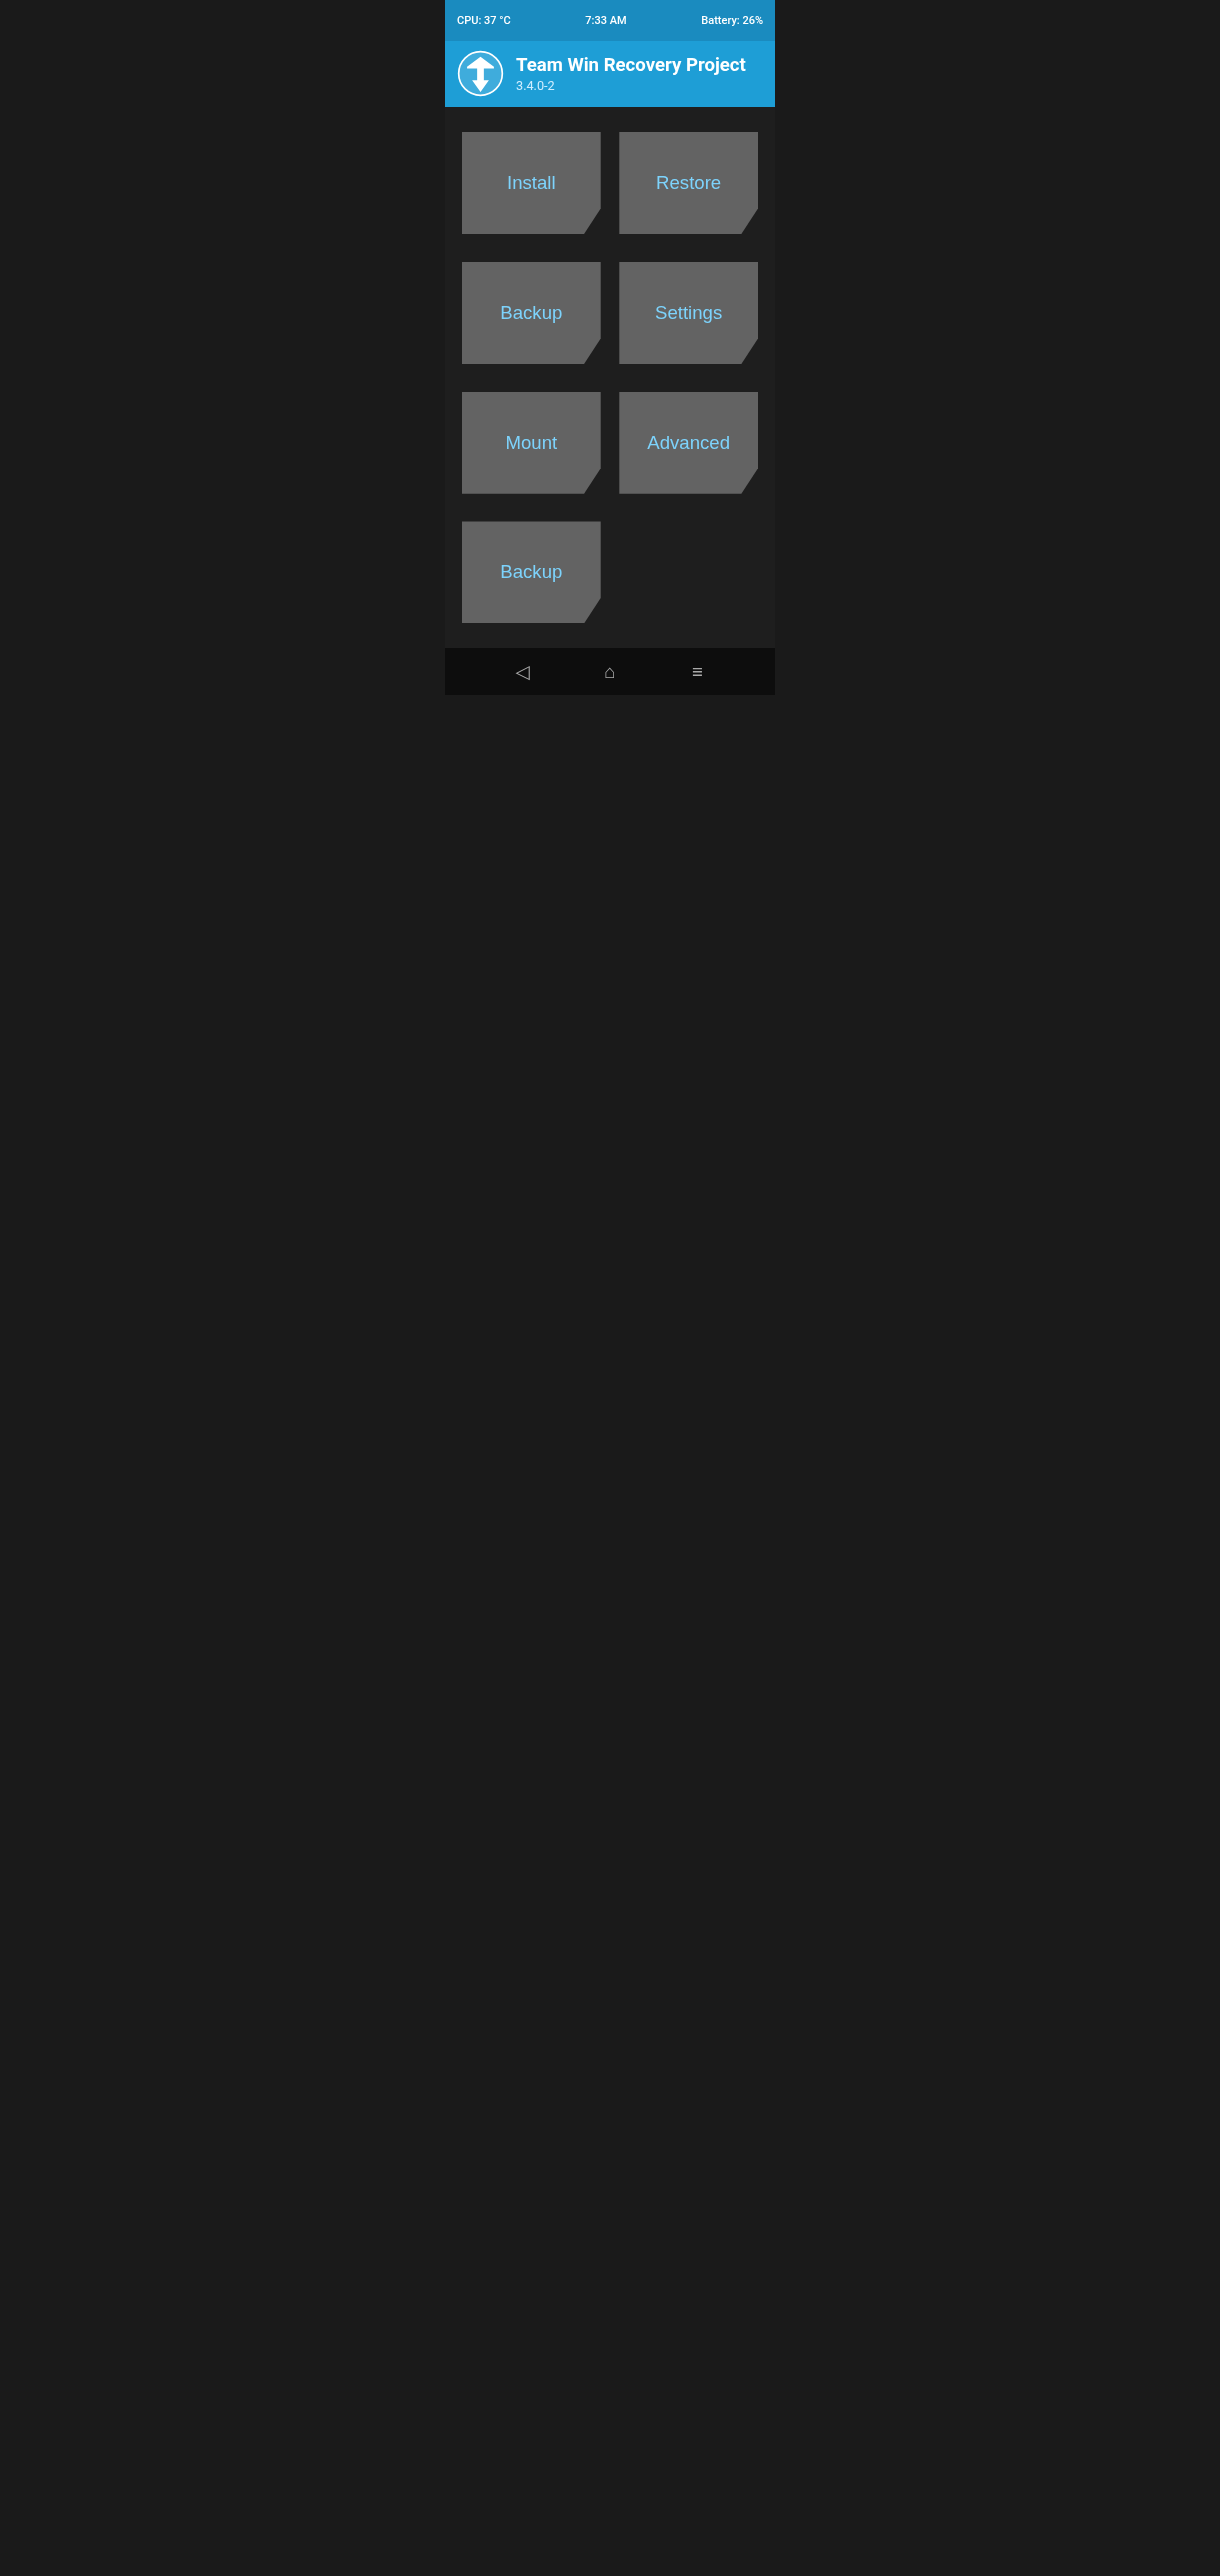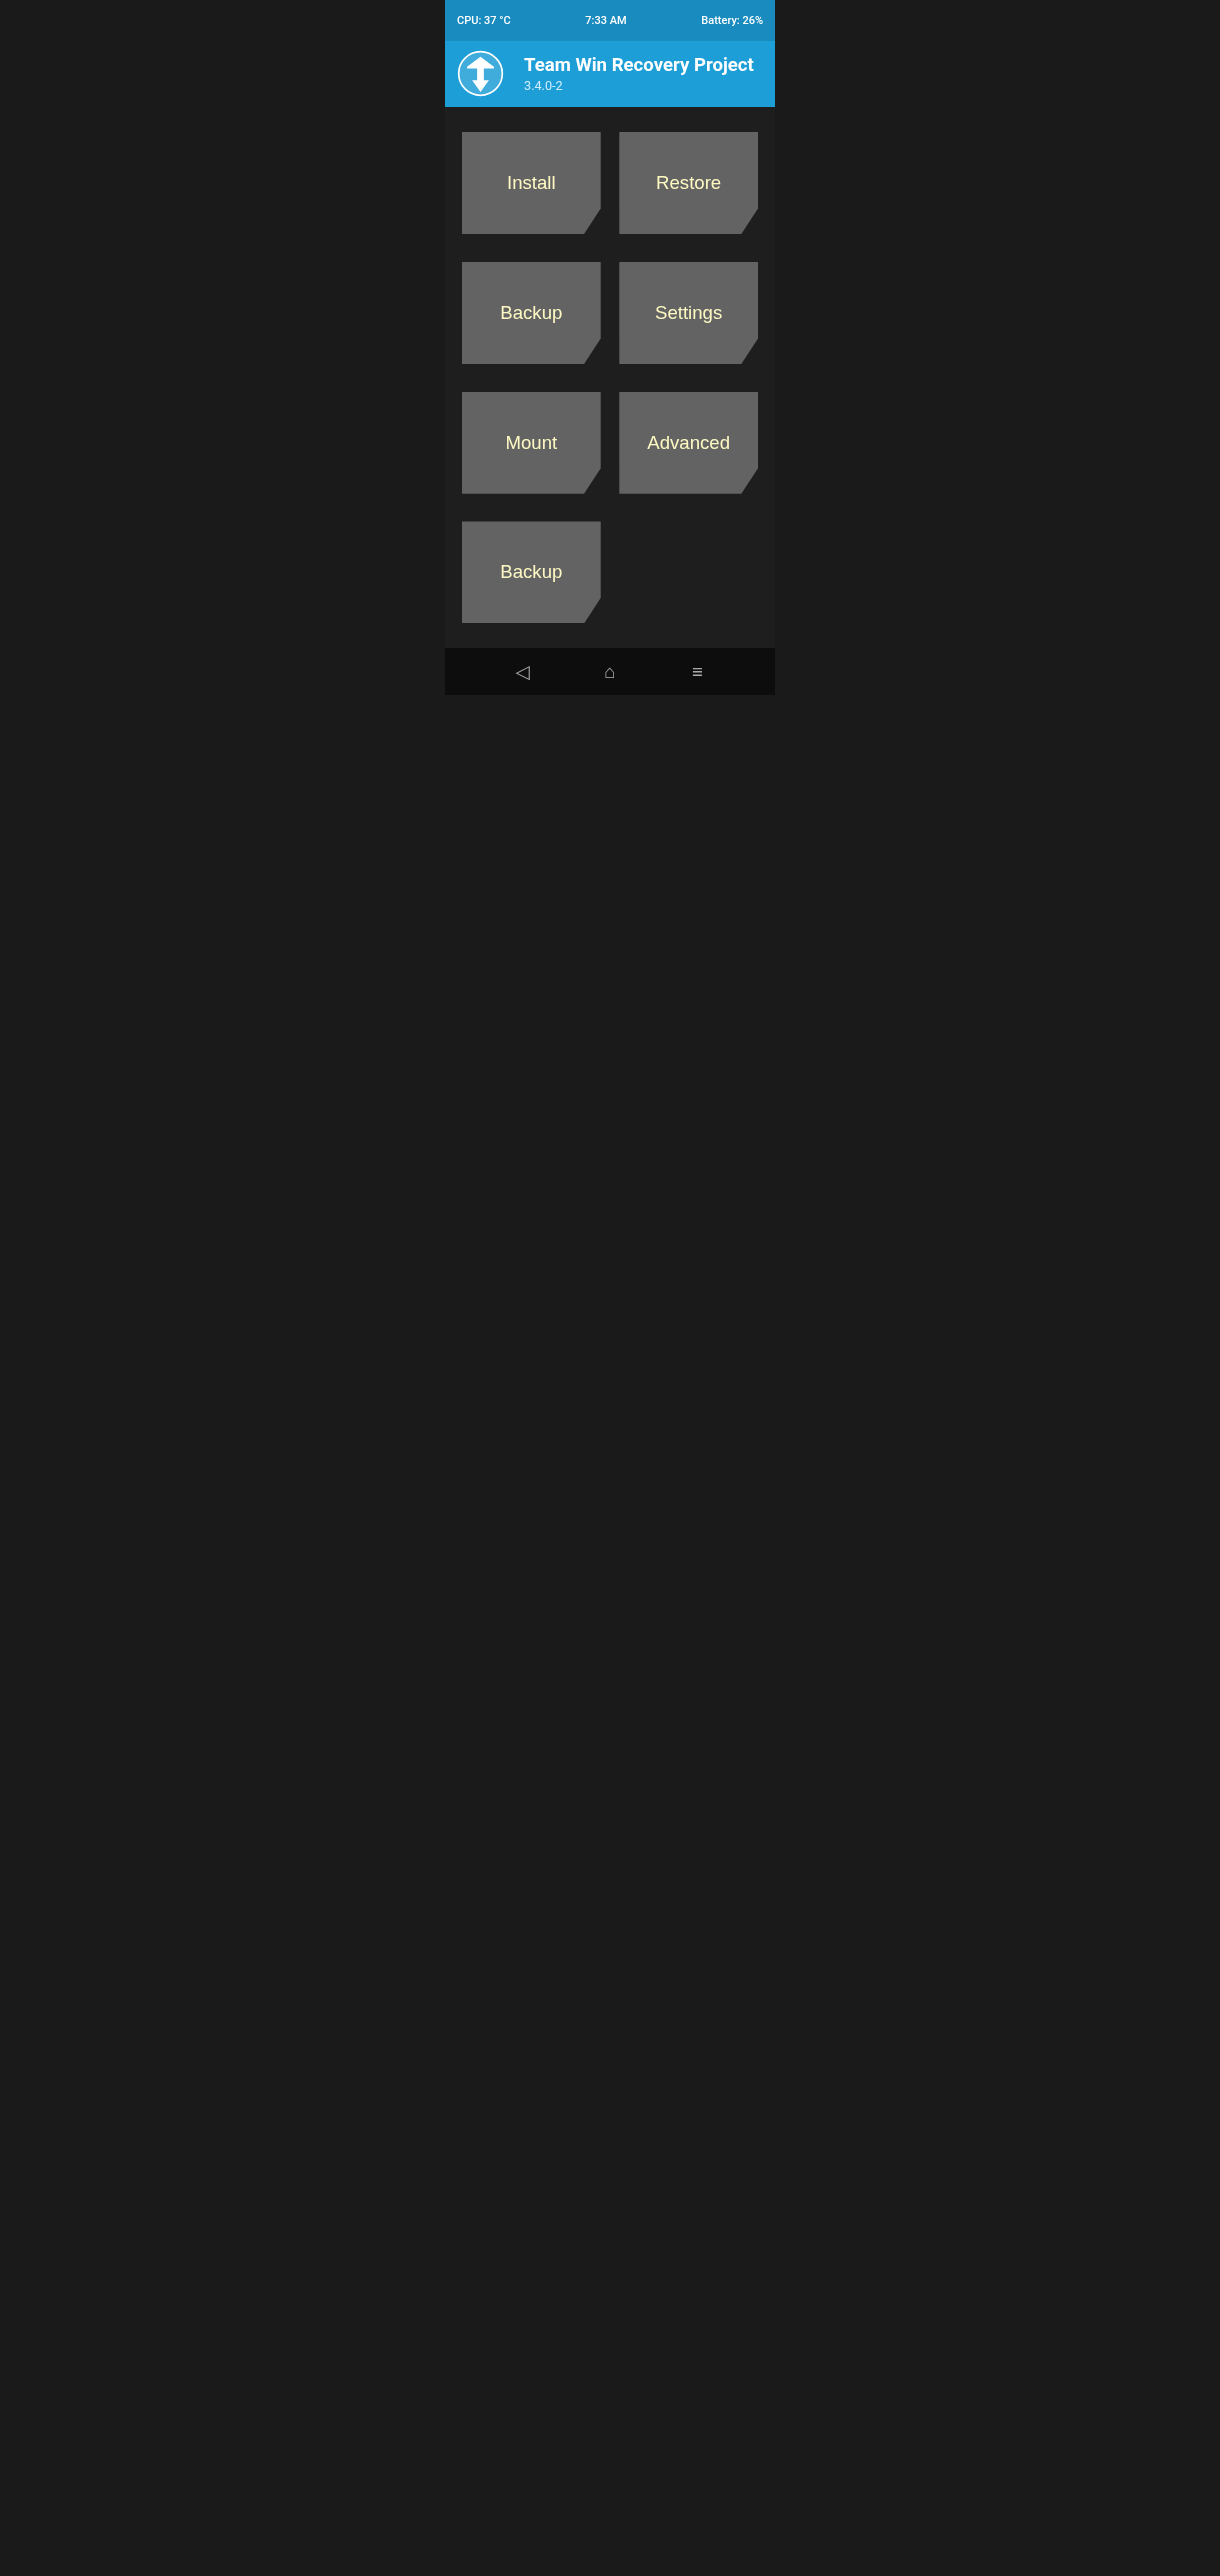--- a/index.html
+++ b/index.html
@@ -35,21 +35,21 @@
       color: #ffffff;
       font-weight: 500;
     }
 
     
     .app-header {
       background-color: #1e9ed6;
       display: flex;
       align-items: center;
       padding: 8.5px 12px 10.2px 12px;
-      gap: 20px;
+      gap: 12px;
     }
 
     .app-logo {
       width: 47px;
       height: 47px;
       flex-shrink: 0;
     }
 
     .app-title-block {
       display: flex;
@@ -84,21 +84,21 @@
       display: grid;
       grid-template-columns: 1fr 1fr;
       gap: 20.3px 18.6px;
       flex: 1;
     }
 
     
     .twrp-button {
       background-color: #636363;
       border: none;
-      color: #fef9c3;
+      color: #7dd3fc;
       font-size: 18.6px;
       font-weight: 400;
       cursor: pointer;
       display: flex;
       align-items: center;
       justify-content: center;
       height: 102px;
       position: relative;
       clip-path: polygon(0 0, 100% 0, 100% 75%, 88% 100%, 0 100%);
       transition: background-color 0.15s;

